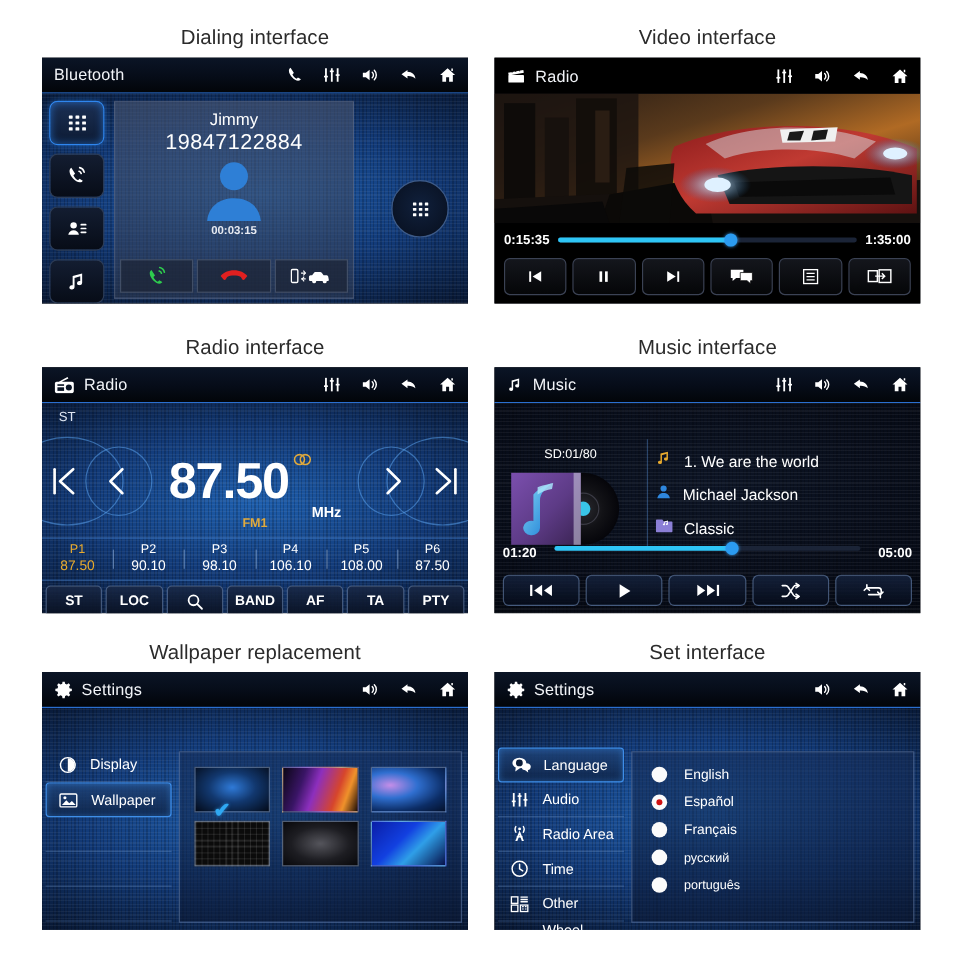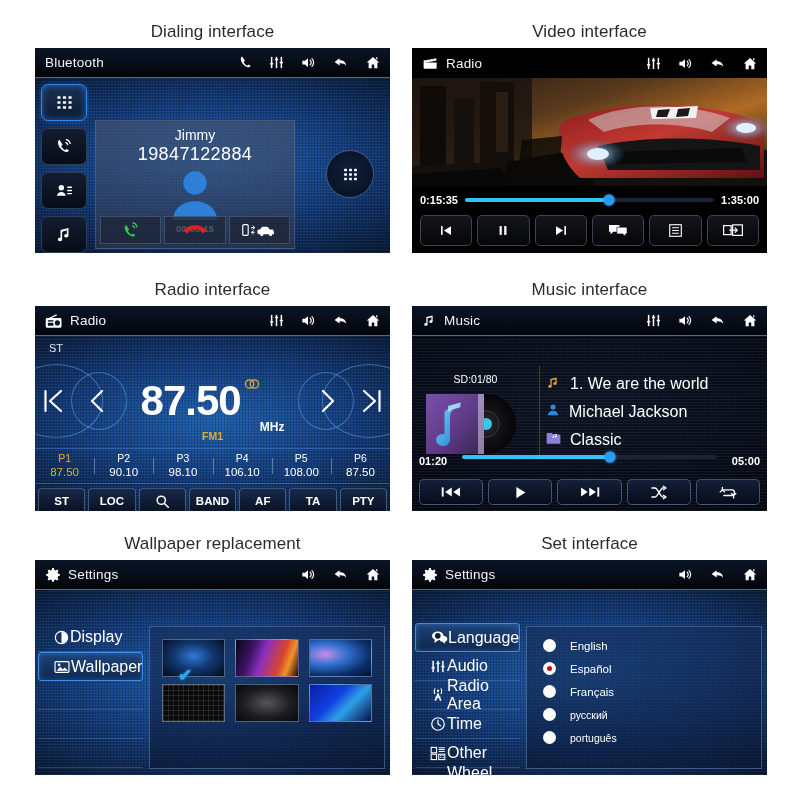--- a/index.html
+++ b/index.html
@@ -82,21 +82,20 @@
   }
   .dial-btn.sel {
     border:1.5px solid #2f86ee;
     background: linear-gradient(180deg,#1b3054,#0d1b33);
     box-shadow:0 0 7px rgba(45,130,235,.65) inset, 0 0 5px rgba(45,130,235,.45);
   }
   .dial-card {
     position:absolute; left:60px; top:6px; width:200px; bottom:4px;
     background: linear-gradient(180deg, rgba(74,86,112,.60), rgba(48,58,80,.55));
     border:1px solid rgba(120,135,165,.35);
-    margin-top:36px;
   }
   .dial-name { text-align:center; color:#fff; font-size:14px; margin-top:6px; }
   .dial-num  { text-align:center; color:#fff; font-size:18px; letter-spacing:.4px; margin-top:1px;}
   .dial-avatar { display:flex; justify-content:center; margin-top:4px; }
   .dial-time { text-align:center; color:#e8ebf2; font-size:9.5px; font-weight:bold; margin-top:2px;}
   .dial-actions {
     position:absolute; left:4px; right:4px; bottom:4px; height:28px;
     display:flex; gap:3px;
   }
   .dial-act {
@@ -184,39 +183,39 @@
 
   
   .mus-left {
     position:absolute; left:0; top:30px; width:128px; bottom:56px;
     border-right:1px solid rgba(80,130,195,.45);
   }
   .mus-sd { color:#fff; font-size:10.5px; text-align:center; margin-top:7px; }
   .mus-art-wrap { display:flex; justify-content:center; margin-top:5px; }
   .mus-right { position:absolute; left:134px; right:6px; top:34px; bottom:58px; }
   .mus-line { display:flex; align-items:center; gap:9px; height:28px; }
-  .mus-line span.txt { color:#fff; font-size:16px;text-align:right; }
+  .mus-line span.txt { color:#fff; font-size:13px;text-align:right; }
   .mus-ctrl { position:absolute; left:0; right:0; bottom:0; height:56px; padding:0 7px; }
   .mbtn-row { display:flex; gap:5px; margin-top:4px; }
   .mbtn {
     flex:1; height:26px; border:1px solid rgba(120,150,195,.5); border-radius:5px;
     background: linear-gradient(180deg, rgba(22,36,64,.8), rgba(6,12,26,.9));
     display:flex; align-items:center; justify-content:center;
   }
   .mus-seek { display:flex; align-items:flex-start; gap:15px; height:20px; }
 
   
   .set-side {
     position:absolute; left:3px; top:33px; bottom:3px; width:105px;
   }
   .set-item {
-    height:100%; display:flex; align-items:center; gap:0;
-    padding-left:14px;
+    height:100%; display:flex; align-items:center; gap:10px;
+    padding-left:9px;
     border-bottom:1px solid rgba(110,145,195,.35);
-    color:#fff; font-size:16px;
+    color:#fff; font-size:12px;
   }
   .set-row { height:29px; }
   .set-row.active .set-item {
     border:1.4px solid #3e8ee8; border-radius:3px;
     background: linear-gradient(180deg, rgba(32,70,125,.85), rgba(14,34,68,.85));
     box-shadow:0 0 6px rgba(60,145,235,.45) inset;
   }
   .set-panel {
     position:absolute; left:114px; right:5px; top:36px; bottom:6px;
     border:1px solid rgba(120,150,200,.45);

